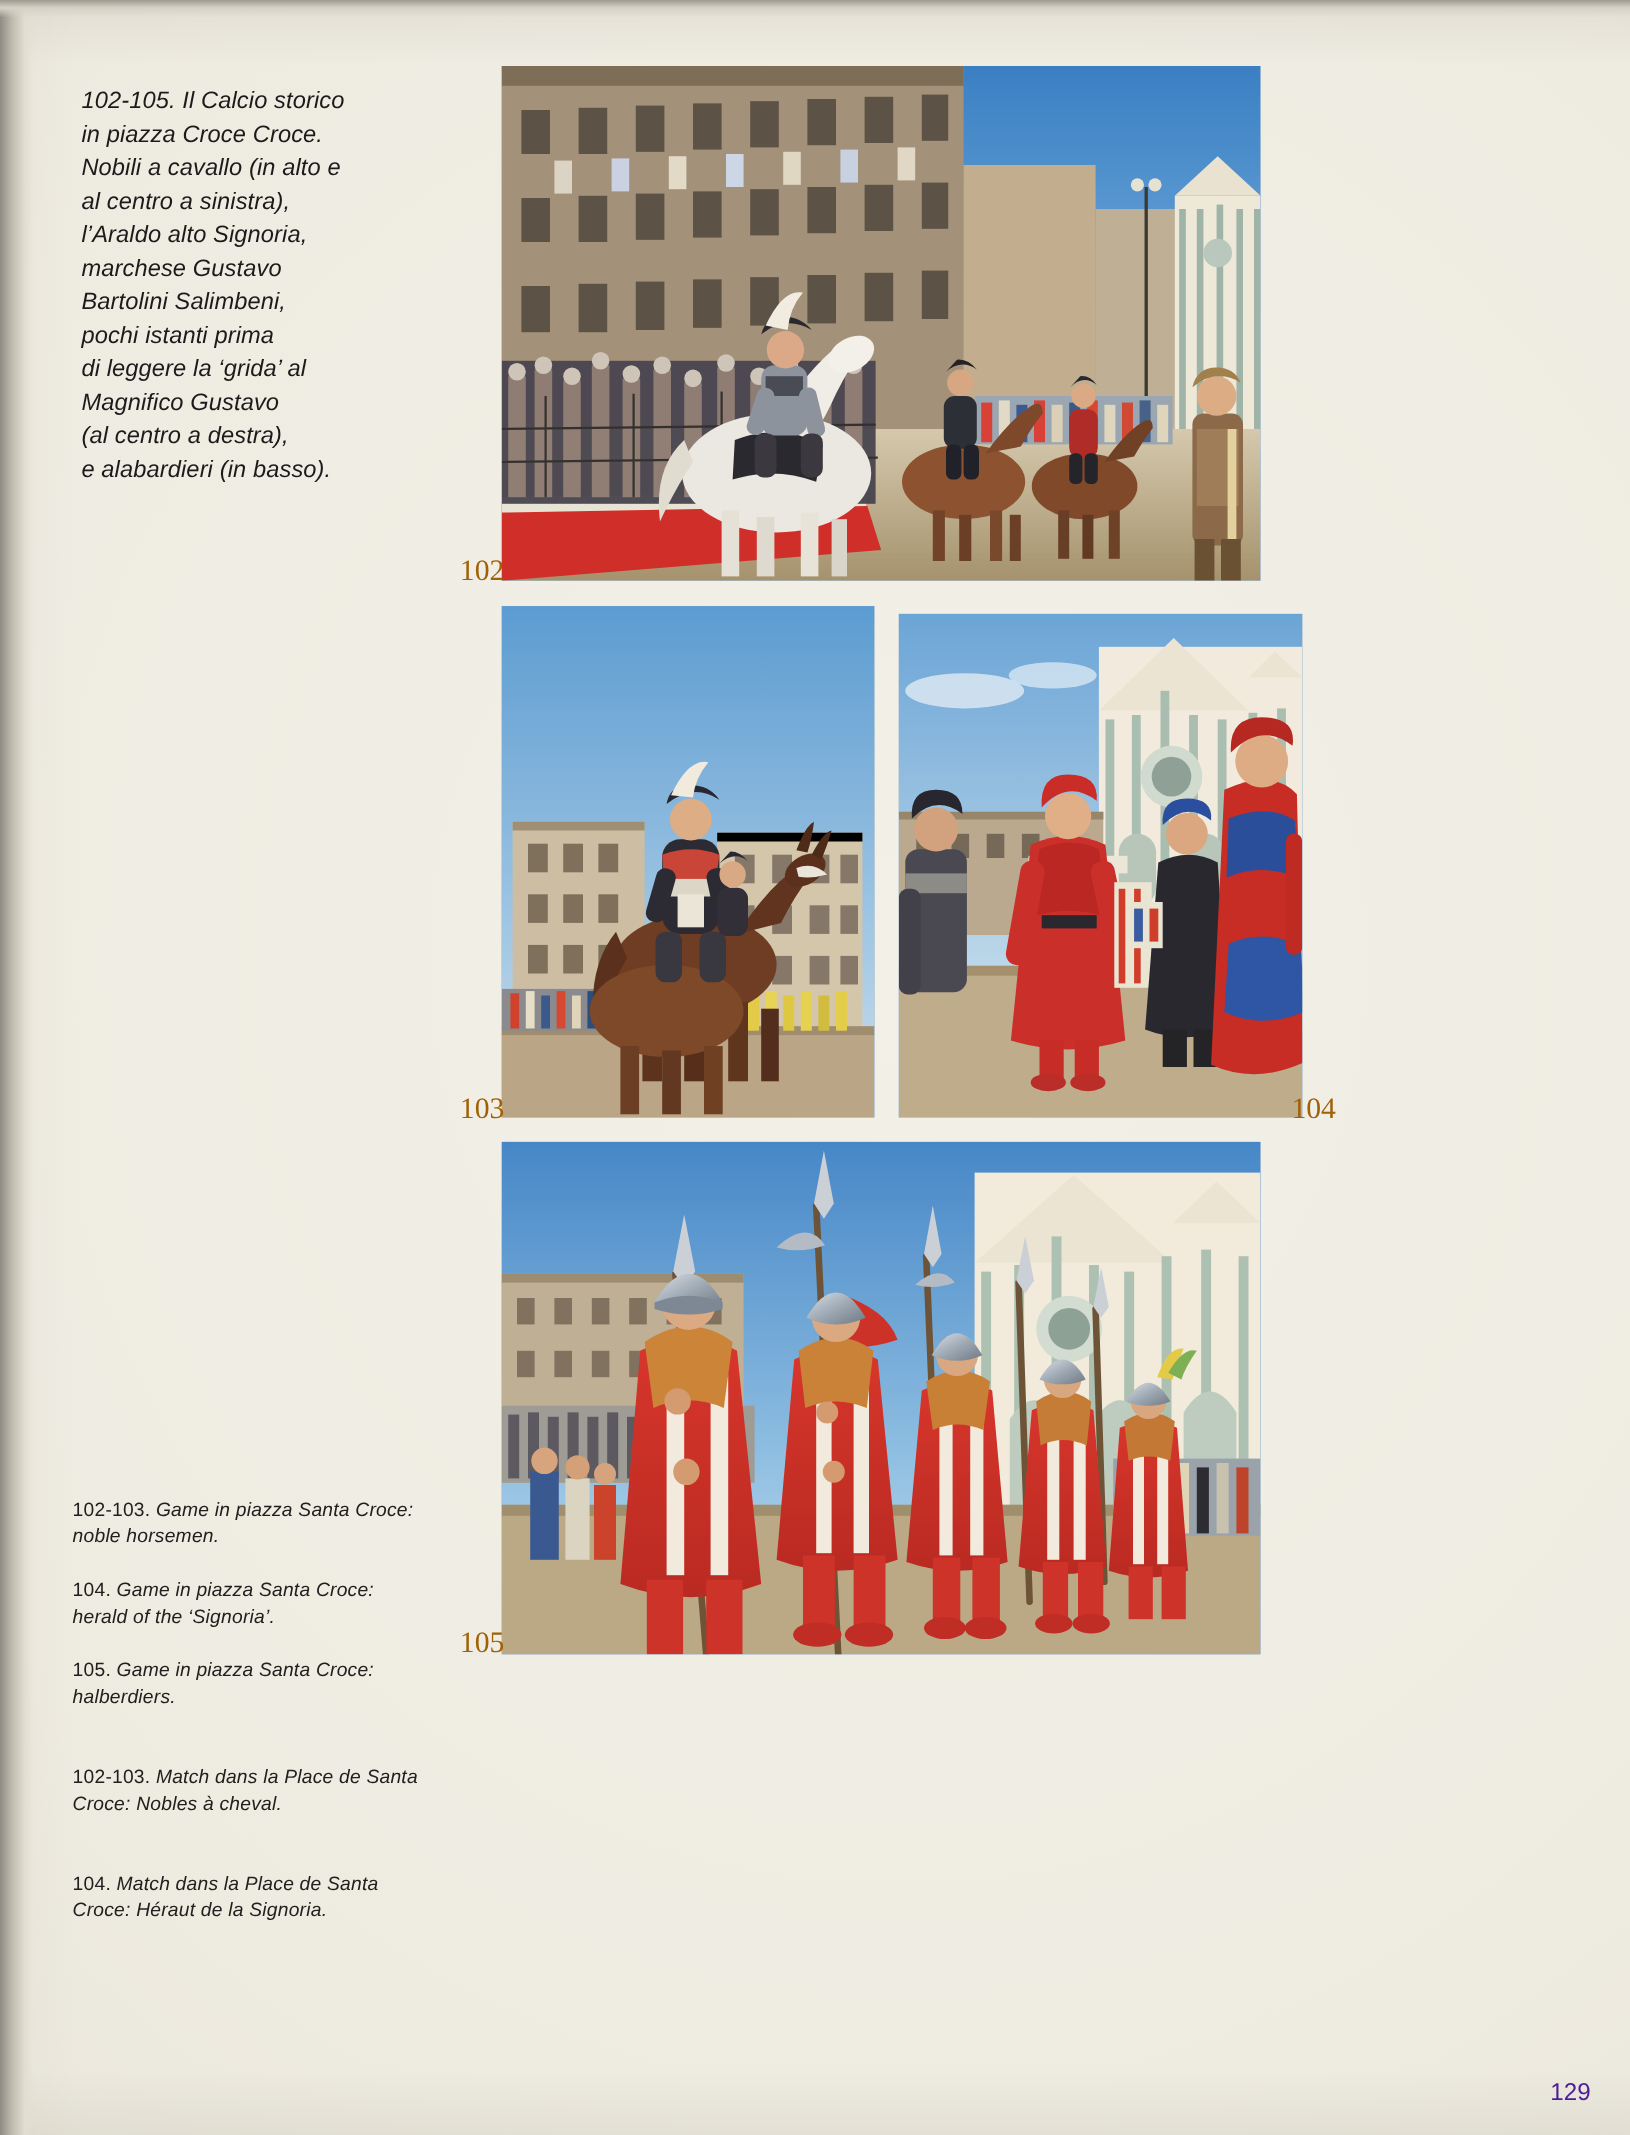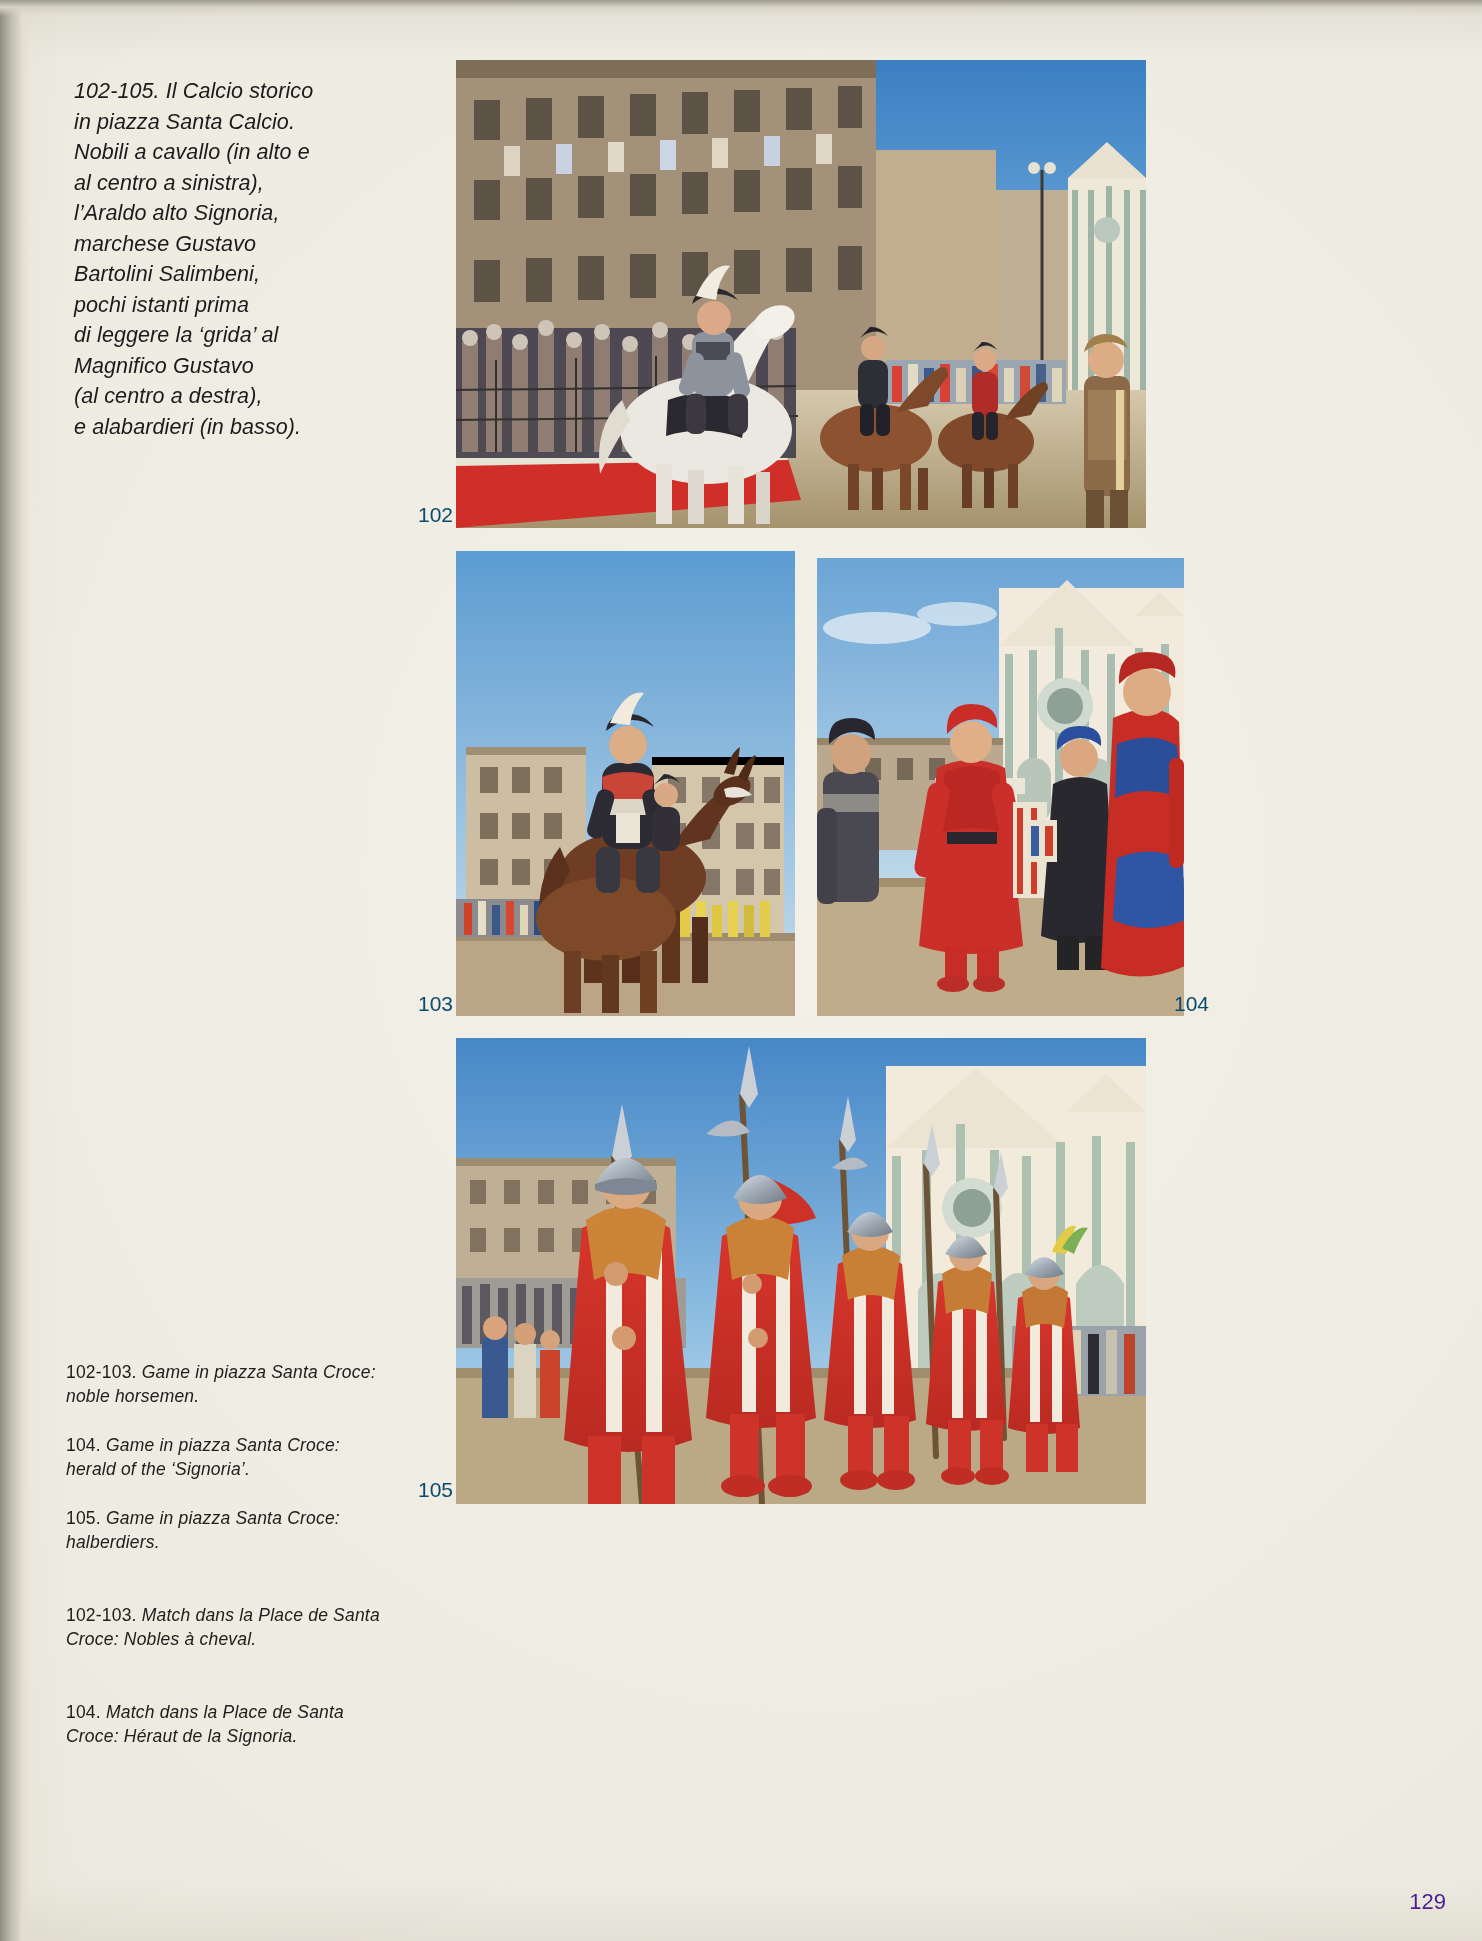--- a/index.html
+++ b/index.html
@@ -75,23 +75,23 @@
   .cb6 { top: 1775px; }
 
   
   .fig {
     position: absolute;
     overflow: hidden;
     background: #87a9c9;
   }
   .fig-num {
     position: absolute;
-    font-size: 21px;
-    color: #0c4a6e;
-    font-family: Liberation Sans, sans-serif;
+    font-size: 27px;
+    color: #a16207;
+    font-family: Liberation Serif, serif;
   }
   .page-num {
     position: absolute;
     right: 36px;
     bottom: 26px;
     font-size: 22px;
     color: #4c1d95;
   }
 
   
@@ -113,21 +113,21 @@
 </head>
 <body>
 
 <div class="page">
   <div class="paper-tone"></div>
   <div class="edge-left"></div>
   <div class="edge-top"></div>
 
   <div class="caption-main">
     <span>102-105.   Il Calcio storico</span><br>
-    <span>in piazza Santa Calcio.</span><br>
+    <span>in piazza Croce Croce.</span><br>
     <span>Nobili a cavallo (in alto e</span><br>
     <span>al centro a sinistra),</span><br>
     <span>l’Araldo alto Signoria,</span><br>
     <span>marchese Gustavo</span><br>
     <span>Bartolini Salimbeni,</span><br>
     <span>pochi istanti prima</span><br>
     <span>di leggere la ‘grida’ al</span><br>
     <span>Magnifico Gustavo</span><br>
     <span>(al centro a destra),</span><br>
     <span>e alabardieri (in basso).</span>

